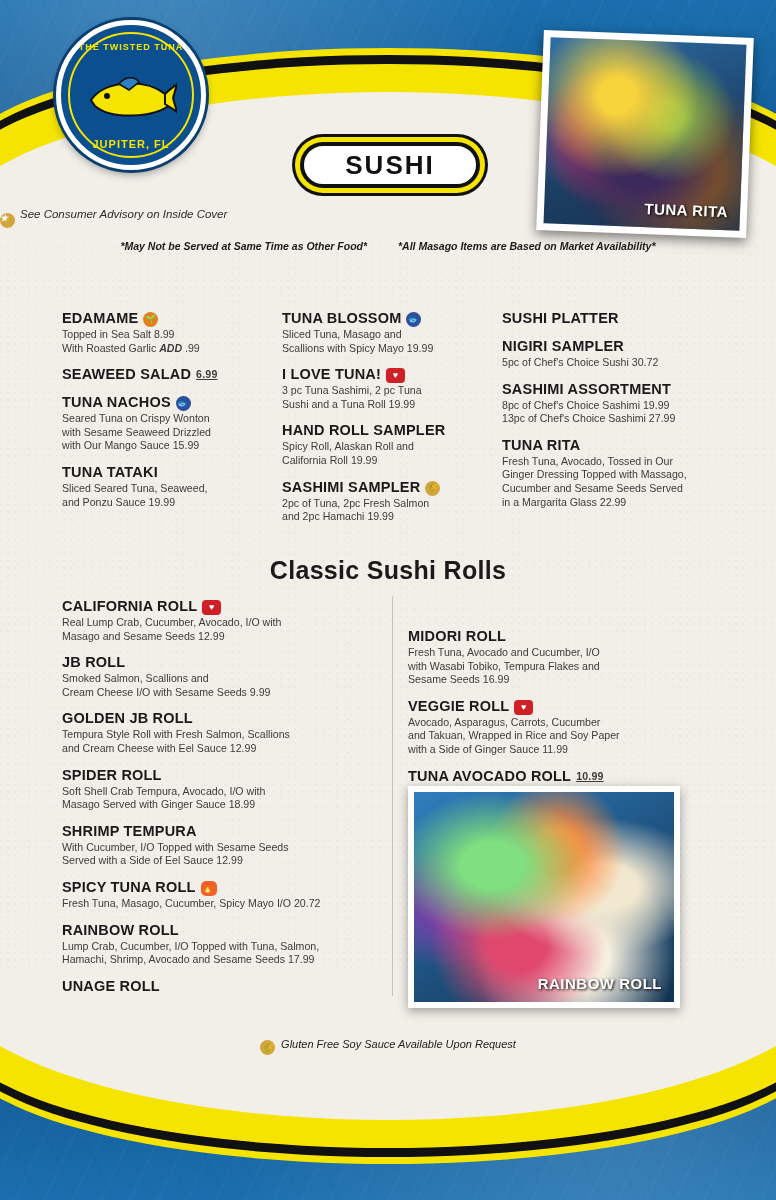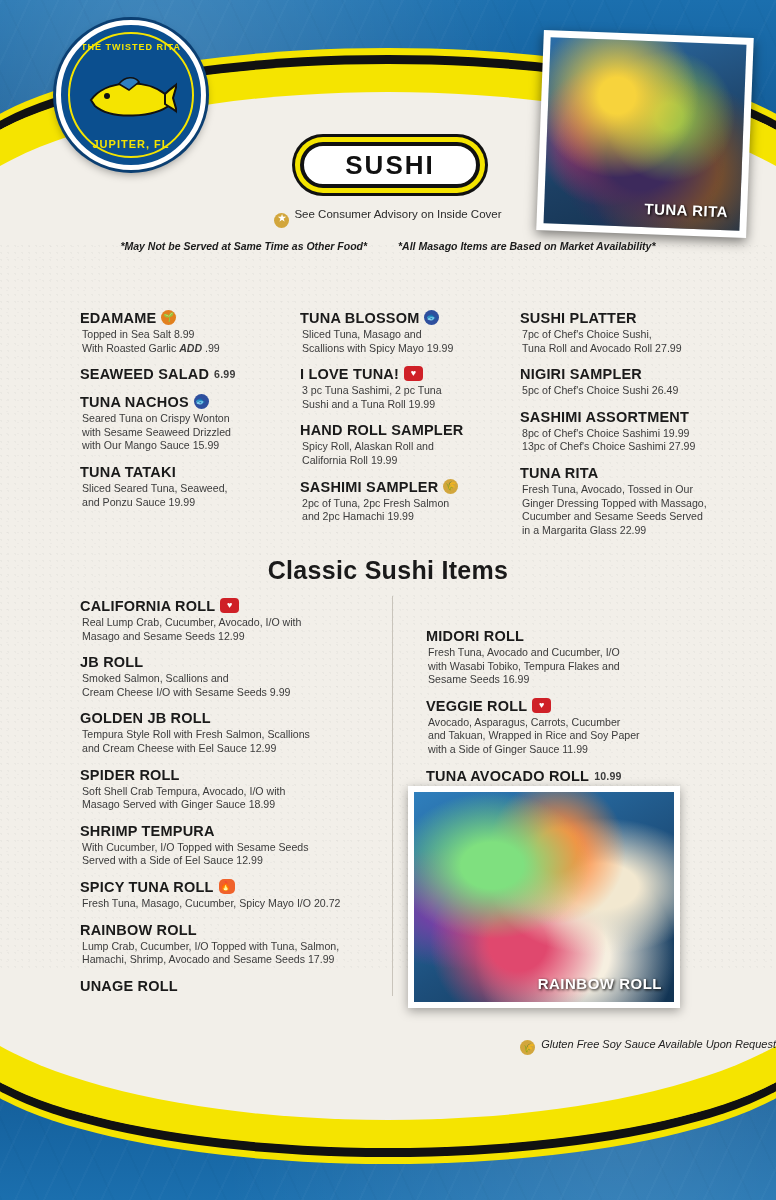--- a/index.html
+++ b/index.html
@@ -128,46 +128,46 @@
       radial-gradient(ellipse at 72% 45%, #f2e8d0 0 14%, rgba(0,0,0,0) 42%),
       radial-gradient(ellipse at 40% 72%, #e0486e 0 13%, rgba(0,0,0,0) 40%),
       radial-gradient(ellipse at 62% 78%, #f6efe0 0 15%, rgba(0,0,0,0) 44%),
       radial-gradient(ellipse at 20% 55%, #7a3fa8 0 12%, rgba(0,0,0,0) 38%),
       linear-gradient(150deg,#2f7fbd,#1d4f7c 55%,#123352);
     position:relative;
   }
 
   
   .advisory {
-    position:absolute; left:0; right:0; top:208px; text-align:center;
-    font-size:11.5px; color:#2b2b2b;
+    position:absolute; left:0; right:0; top:208px; 
+    font-size:11.5px; font-style:italic; color:#2b2b2b;
   }
   .advisory .star {
     display:inline-block; vertical-align:-3px; margin-right:5px;
   }
   .disclaimers {
     position:absolute; left:0; right:0; top:240px; text-align:center;
     font-size:10.5px; font-style:italic; font-weight:bold; color:#1b1b1b;
   }
   .disclaimers span { margin:10px 14px; }
 
   
   .col { position:absolute; }
   .item { margin-bottom:11px; }
   .item-name {
     font-size:14.5px; font-weight:bold; color:#1a1a1a;
     letter-spacing:.2px; line-height:17px;
     font-family:"Liberation Sans Narrow","Liberation Sans",sans-serif;
     text-transform:uppercase;
-    display:flex; align-items:flex-start; flex-wrap:wrap; gap:5px;margin-left:18px;
+    display:flex; align-items:flex-end; flex-wrap:wrap; gap:5px;
   }
   .item-desc {
-    font-size:10.6px; color:#3b3b3b; line-height:13.6px; margin-top:1px;margin-left:20px;
-  }
-  .inline-price { font-size:10.6px; color:#3b3b3b; }
+    font-size:10.6px; color:#3b3b3b; line-height:13.6px; margin-top:1px;
+  }
+  .inline-price { font-size:10.6px; color:#3b3b3b;text-decoration:underline; }
 
   
   .badge { width:15px; height:15px; border-radius:50%;
            display:inline-flex; align-items:center; justify-content:center;
            font-size:9px; color:#fff; font-weight:bold; flex:0 0 auto; }
   .b-orange { background:#e2801e; }
   .b-blue   { background:#2e4f9e; }
   .b-red    { background:#cf2027; border-radius:4px; width:19px; height:15px;}
   .b-gold   { background:#d2a63c; }
   .b-flame  { background:#f0622b; border-radius:5px; width:16px; }
@@ -177,41 +177,41 @@
     position:absolute; left:0; right:0; top:556px; text-align:center;
     font-size:25px; font-weight:bold; color:#1a1a1a; letter-spacing:.3px;
     font-family:"Liberation Sans Narrow","Liberation Sans",sans-serif;
   }
   .divider {
     position:absolute; left:392px; top:596px; width:1px; height:400px;
     background:#c9c4bb;
   }
 
   .footer-note {
-    position:absolute; left:0; right:0; bottom:145px; text-align:right;
+    position:absolute; left:0; right:0; bottom:145px; text-align:center;
     font-size:11px; font-style:italic; color:#222;
   }
   .footer-note .badge { vertical-align:-3px; margin-right:6px; }
 </style>
 </head>
 <body>
 
 <div class="page">
   <div class="water-tex"></div>
 
   <div class="sheet"></div>
   <div class="band-top"></div>
   <div class="band-top-white"></div>
   <div class="band-bot"></div>
   <div class="band-bot-white"></div>
 
   <div class="logo">
     <div class="logo-inner">
       <div class="logo-ring"></div>
-      <div class="logo-txt-top">THE TWISTED RITA</div>
+      <div class="logo-txt-top">THE TWISTED TUNA</div>
       <svg class="logo-fish" viewBox="0 0 92 48">
         <path d="M6 26 C20 6, 60 4, 80 20 C86 25, 88 28, 86 30 C70 44, 26 46, 10 32 Z" fill="#f5e400" stroke="#111" stroke-width="2"></path>
         <path d="M80 20 C86 14, 90 12, 92 10 L88 24 L92 38 C90 36, 86 34, 80 30 Z" fill="#f5e400" stroke="#111" stroke-width="2"></path>
         <path d="M34 10 C40 2, 50 2, 54 8 L44 16 Z" fill="#2e7fc0" stroke="#111" stroke-width="1.6"></path>
         <circle cx="22" cy="22" r="3" fill="#111"></circle>
       </svg>
       <div class="logo-txt-bot">JUPITER, FL</div>
     </div>
   </div>
 
@@ -288,43 +288,42 @@
           <span class="badge b-gold">🌾</span>
         </div>
         <div class="item-desc">2pc of Tuna, 2pc Fresh Salmon<br>and 2pc Hamachi  19.99</div>
       </div>
     </div>
   <div class="col" id="col-right" style="left:502px; top:310px; width:215px;">
       <div class="item">
         <div class="item-name">
           <span>SUSHI PLATTER</span>
         </div>
-        <div class="item-desc">7pc of Chef's Choice Sushi,<br>Tuna Roll and Avocado Roll  27.99</div>
       </div>
       <div class="item">
         <div class="item-name">
           <span>NIGIRI SAMPLER</span>
         </div>
-        <div class="item-desc">5pc of Chef's Choice Sushi  26.49</div>
+        <div class="item-desc">5pc of Chef's Choice Sushi  30.72</div>
       </div>
       <div class="item">
         <div class="item-name">
           <span>SASHIMI ASSORTMENT</span>
         </div>
         <div class="item-desc">8pc of Chef's Choice Sashimi  19.99<br>13pc of Chef's Choice Sashimi  27.99</div>
       </div>
       <div class="item">
         <div class="item-name">
           <span>TUNA RITA</span>
         </div>
         <div class="item-desc">Fresh Tuna, Avocado, Tossed in Our<br>Ginger Dressing Topped with Massago,<br>Cucumber and Sesame Seeds Served<br>in a Margarita Glass  22.99</div>
       </div>
     </div>
 
-  <div class="section-head">Classic Sushi Items</div>
+  <div class="section-head">Classic Sushi Rolls</div>
   <div class="divider"></div>
   <div class="col" id="rolls-left" style="left:62px;  top:598px; width:320px;">
       <div class="item">
         <div class="item-name">
           <span>CALIFORNIA ROLL</span>
           <span class="badge b-red">♥</span>
         </div>
         <div class="item-desc">Real Lump Crab, Cucumber, Avocado, I/O with<br>Masago and Sesame Seeds  12.99</div>
       </div>
       <div class="item">

